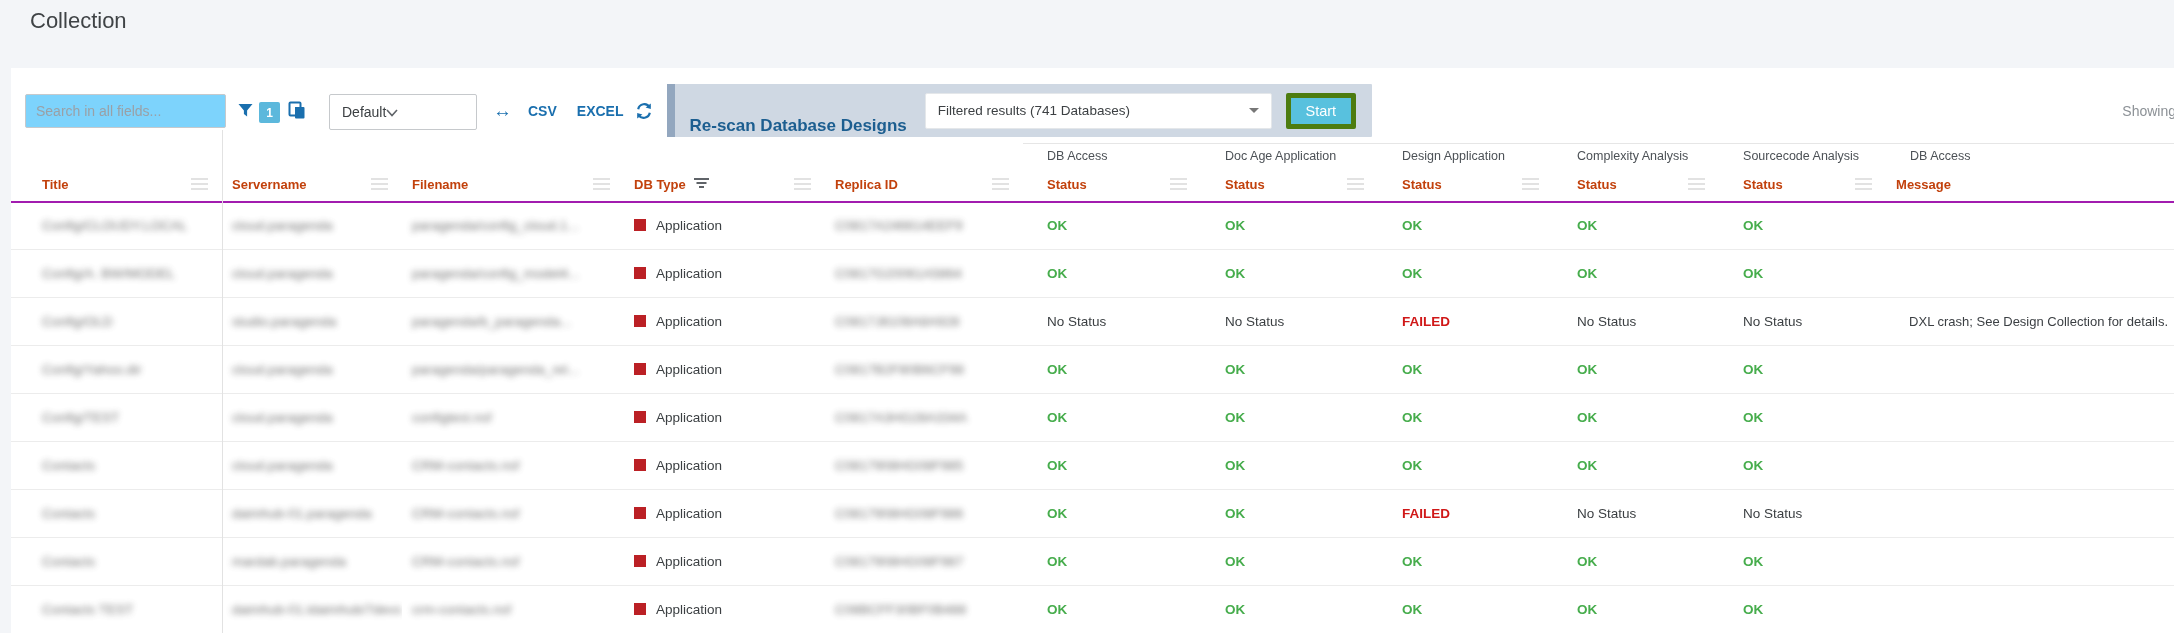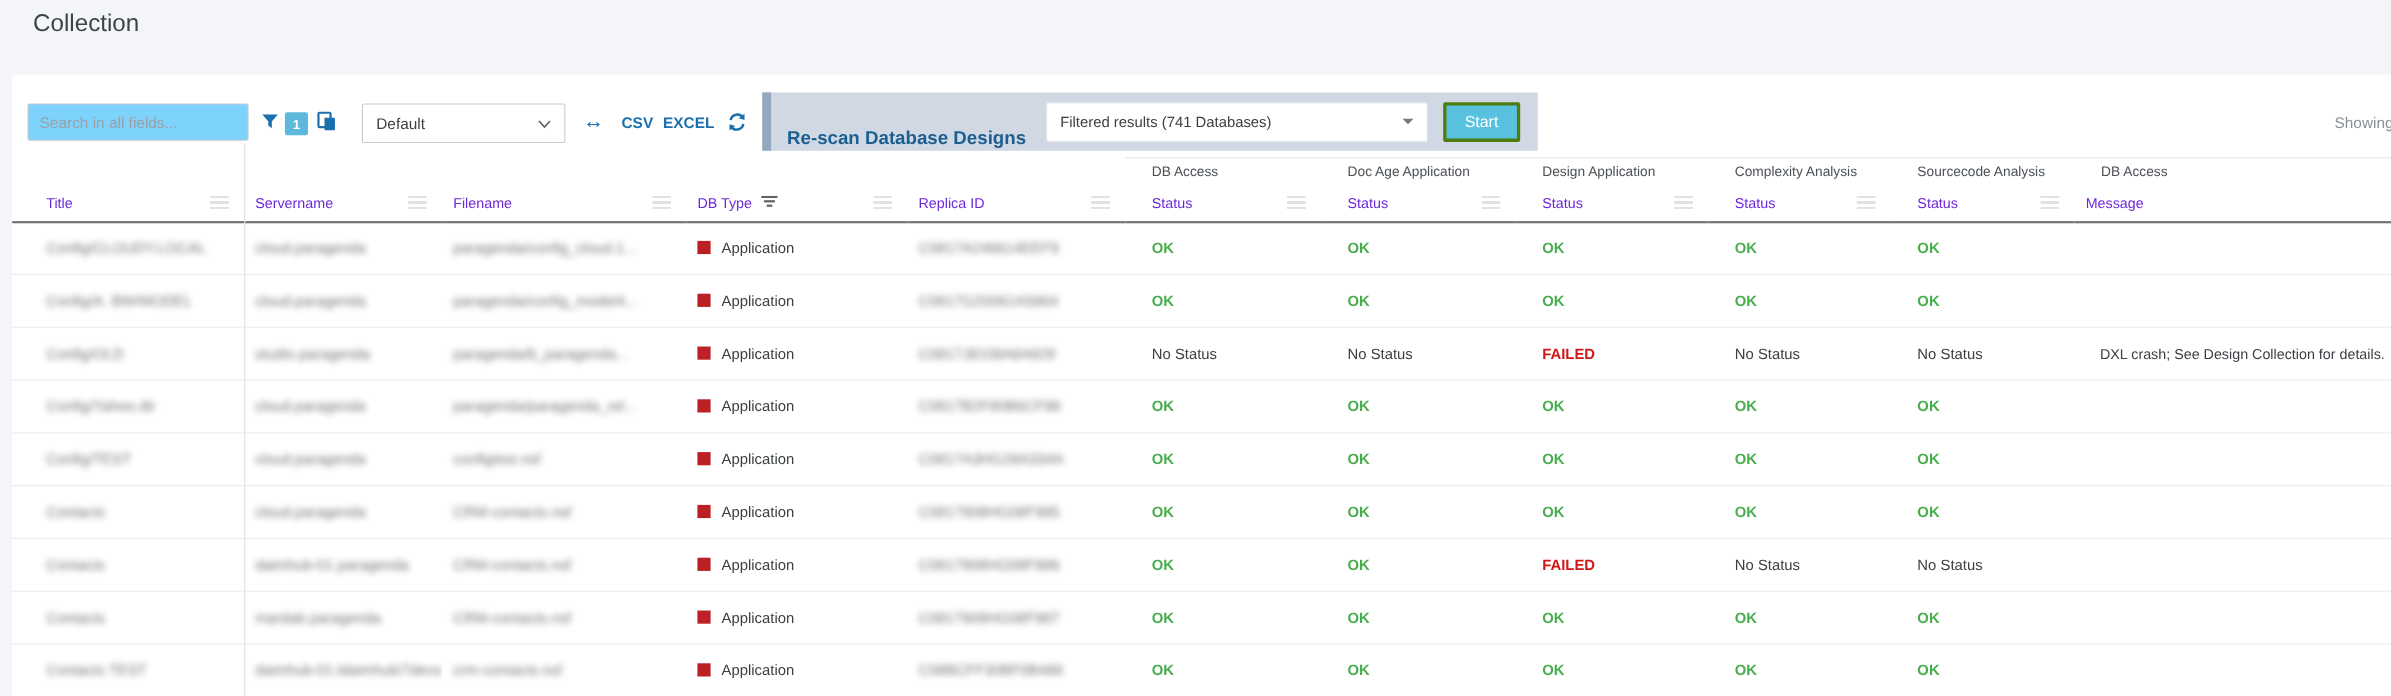--- a/index.html
+++ b/index.html
@@ -21,44 +21,44 @@
   .search{width:201px;height:34px;border:1px solid #c6c9cc;border-radius:2px;padding:0 10px;
     font-size:14px;color:#3c4043;font-family:inherit;outline:none;background:#7dd3fc;}
   .search::placeholder{color:#9aa0a6;}
   .ic{display:inline-flex;align-items:center;justify-content:center;cursor:pointer;}
   .ic-funnel{margin:9px 0 0 12px;}
   .badge{margin:8px 0 0 6px;width:21px;height:21px;background:#5cb8dc;color:#fff;font-size:12px;
     font-weight:bold;display:inline-flex;align-items:center;justify-content:center;border-radius:2px;}
   .ic-copy{margin:7px 0 0 8px;}
   .select{height:36px;background:#fff;border:1px solid #c6c9cc;border-radius:2px;display:inline-flex;
     align-items:center;padding:0 12px;font-size:14px;color:#3c4043;cursor:pointer;}
-  .view-select{margin-left:22px;width:185px;justify-content:space-between;}
+  .view-select{margin-left:22px;width:148px;justify-content:flex-start;}
   .arrows{margin:7px 0 0 16px;color:var(--link-blue);font-size:19px;font-weight:bold;cursor:pointer;line-height:1;}
   .export{margin:9px 0 0 16px;color:var(--link-blue);font-size:14px;font-weight:bold;text-decoration:none;cursor:pointer;}
-  .export + .export{margin-left:9px;}
+  .export + .export{margin-left:20px;}
   .ic-refresh{margin:8px 0 0 12px;}
 
   .rescan{margin:-10px 0 0 14px;height:53px;background:var(--panel-bg);display:flex;align-items:center;
     padding-right:16px;border-radius:1px;}
   .stripe{width:8px;height:53px;background:var(--panel-stripe);margin-right:14px;}
   .rescan-title{font-size:17px;font-weight:bold;color:#1c5e90;margin-right:18px;white-space:nowrap;margin-top:30px;}
   .scope-select{width:347px;border:1px solid #e4e7ea;justify-content:space-between;font-size:13.5px;}
   .tri{width:0;height:0;border-left:5px solid transparent;border-right:5px solid transparent;
     border-top:5px solid #777;margin-left:8px;}
-  .start{margin-left:14px;width:70px;height:36px;background:var(--start-button);border:3px solid #4d7c0f;
+  .start{margin-left:14px;width:70px;height:36px;background:var(--start-button);border:5px solid #4d7c0f;
     border-radius:2px;color:#fff;font-size:14.5px;font-family:inherit;cursor:pointer;}
   .showing{margin:9px 0 0 auto;font-size:14px;color:#8c9196;white-space:nowrap;margin-right:-2px;}
 
   
   table{border-collapse:collapse;table-layout:fixed;width:100%;}
   th,td{text-align:left;vertical-align:middle;padding:0 6px 0 10px;overflow:hidden;white-space:nowrap;}
   tr.group-row th{height:24px;font-size:12.5px;font-weight:normal;color:#4c5156;}
   th.glabel{border-top:1px solid #e6e6e6;padding-left:24px;}
-  tr.header-row th{height:34px;font-size:13px;font-weight:normal;color:#6d28d9;
-    border-bottom:2px solid #737373;cursor:pointer;}
+  tr.header-row th{height:34px;font-size:13px;font-weight:bold;color:#c2410c;
+    border-bottom:2px solid #a21caf;cursor:pointer;}
   tr.header-row th .hwrap{display:flex;align-items:center;}
   .hspacer{flex:1;}
   .menu-ic{width:17px;height:12px;margin-right:8px;flex:0 0 auto;cursor:pointer;
     background:repeating-linear-gradient(to bottom,#e2e2e2 0 2px,transparent 2px 5px);}
   .th-status{padding-left:24px;}
   tbody td{height:48px;border-bottom:1px solid #ececec;font-size:13.5px;color:#3c4043;}
   td.c-title{padding-left:31px;}
   td.stat{padding-left:24px;font-weight:bold;}
   td.st-ok{color:var(--ok-green);}
   td.st-err{color:var(--error-red);}

